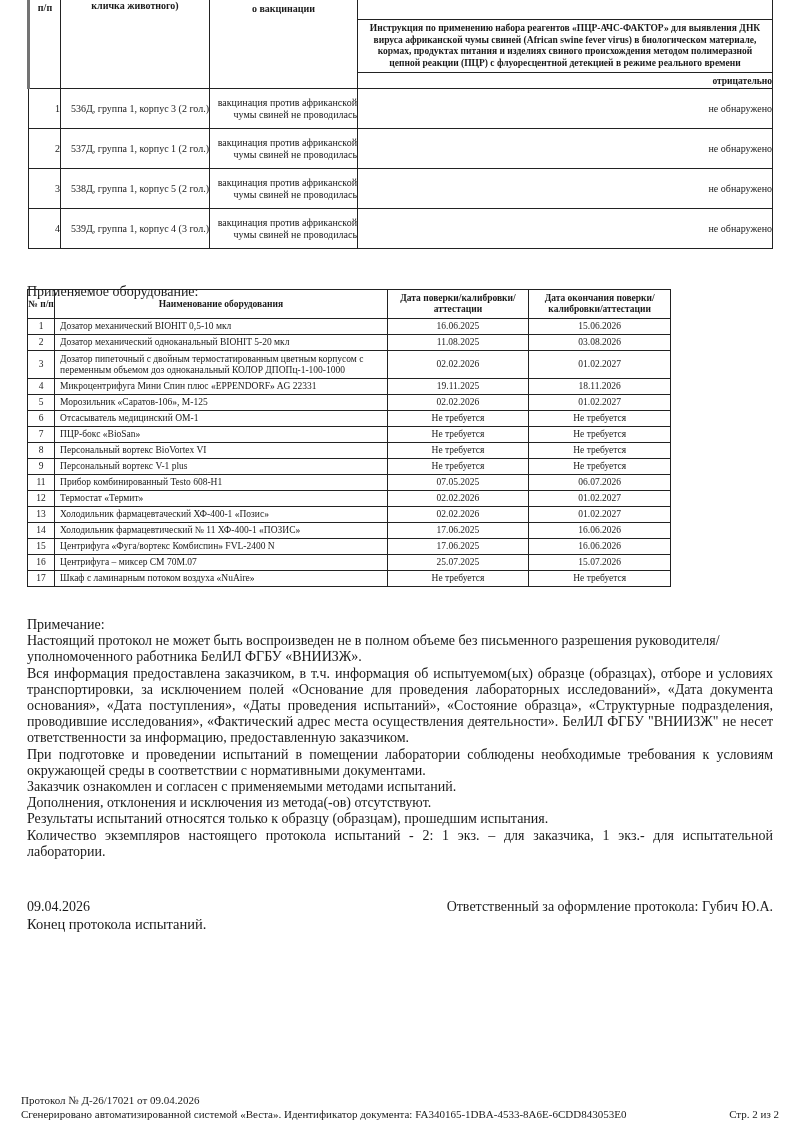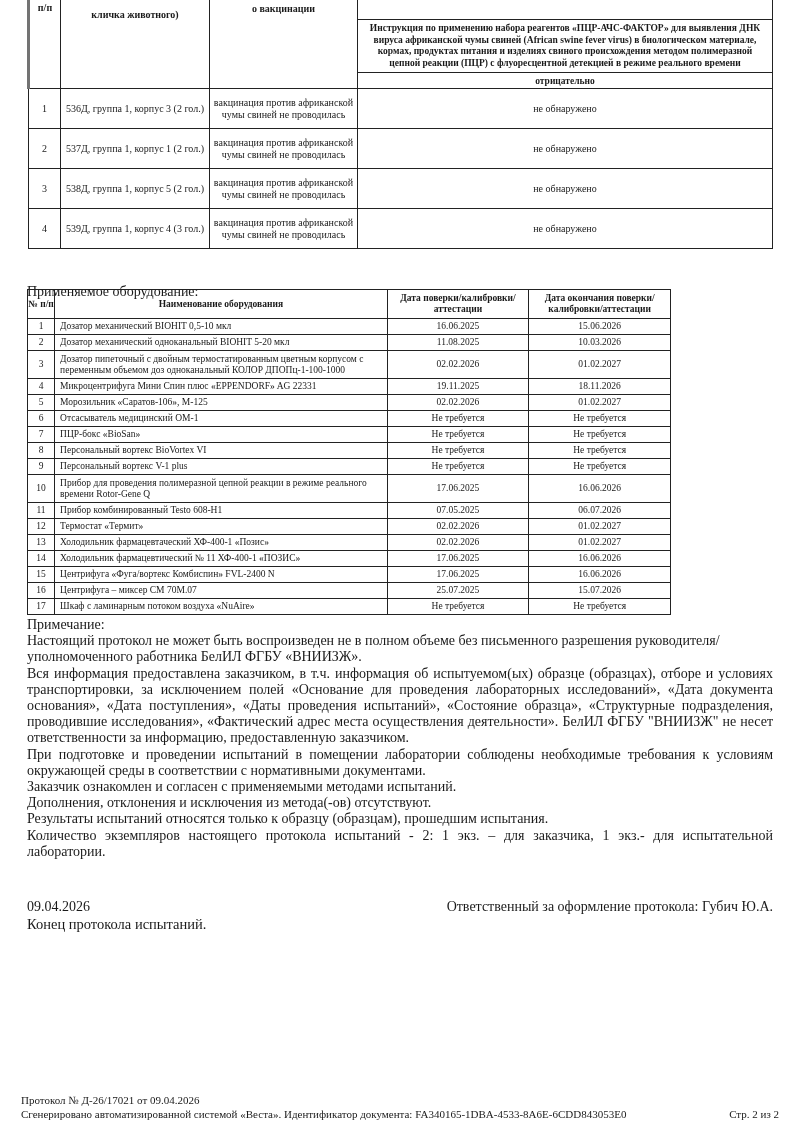--- a/index.html
+++ b/index.html
@@ -9,21 +9,21 @@
     }
     table { border-collapse: collapse; }
     td, th { border: 1px solid #222; padding: 0; }
 
     
     #results {
       position: absolute; left: 27px; top: 0; width: 746px;
       font-size: 10px; line-height: 12px;
     }
     #results .hdr td { border-top: none; vertical-align: top; font-weight: bold; text-align: center; }
-    #results td { text-align: center; vertical-align: middle; }
+    #results td { text-align: right; vertical-align: middle; }
     #results .method-title { font-weight: bold; font-size: 9.5px; line-height: 11.5px; padding: 3px 4px; border-top: 1px solid #222; }
     #results .method-result { font-weight: bold; font-size: 9.5px; height: 15px; }
     #results .datarow td { height: 39px; }
     #results .col-n { width: 30px; }
     #results .col-id { width: 148px; }
     #results .col-vac { width: 147px; }
 
     #equip-heading {
       position: absolute; left: 27px; top: 284px; font-size: 14px; line-height: 16px;
     }
@@ -58,21 +58,21 @@
 </head>
 <body>
 
 <table id="results">
   <tbody>
       <tr class="hdr">
     <td class="col-n" rowspan="2" style="border-left:3px solid #737373;">
           <div style="padding-top:2px">п/п</div>
         </td>
     <td class="col-id" rowspan="2">
-          <div style="padding-top:9px">кличка животного)</div>
+          <div style="padding-top:0">кличка животного)</div>
         </td>
     <td class="col-vac" rowspan="2">
           <div style="padding-top:3px">о вакцинации</div>
         </td>
     <td class="method-title" style="border-top:none;padding-top:22px;">
           <div style="border-top:1px solid #222;margin:-3px -4px 0 -4px;padding:3px 4px 0 4px;">Инструкция по применению набора реагентов «ПЦР-АЧС-ФАКТОР» для выявления ДНК вируса африканской чумы свиней (African swine fever virus) в биологическом материале, кормах, продуктах питания и изделиях свиного происхождения методом полимеразной цепной реакции (ПЦР) с флуоресцентной детекцией в режиме реального времени</div>
         </td>
   </tr>
   <tr>
     <td class="method-result">отрицательно</td>
@@ -119,21 +119,21 @@
       <tr>
         <td>1</td>
         <td class="name">Дозатор механический BIOHIT 0,5-10 мкл</td>
         <td>16.06.2025</td>
         <td>15.06.2026</td>
       </tr>
       <tr>
         <td>2</td>
         <td class="name">Дозатор механический одноканальный BIOHIT 5-20 мкл</td>
         <td>11.08.2025</td>
-        <td>10.03.2026</td>
+        <td>03.08.2026</td>
       </tr>
       <tr class="tall">
         <td>3</td>
         <td class="name">Дозатор пипеточный с двойным термостатированным цветным корпусом с переменным объемом доз одноканальный КОЛОР ДПОПц-1-100-1000</td>
         <td>02.02.2026</td>
         <td>01.02.2027</td>
       </tr>
       <tr>
         <td>4</td>
         <td class="name">Микроцентрифуга Мини Спин плюс «EPPENDORF» AG 22331</td>
@@ -162,26 +162,20 @@
         <td>8</td>
         <td class="name">Персональный вортекс BioVortex VI</td>
         <td>Не требуется</td>
         <td>Не требуется</td>
       </tr>
       <tr>
         <td>9</td>
         <td class="name">Персональный вортекс V-1 plus</td>
         <td>Не требуется</td>
         <td>Не требуется</td>
-      </tr>
-      <tr class="tall">
-        <td>10</td>
-        <td class="name">Прибор для проведения полимеразной цепной реакции в режиме реального времени Rotor-Gene Q</td>
-        <td>17.06.2025</td>
-        <td>16.06.2026</td>
       </tr>
       <tr>
         <td>11</td>
         <td class="name">Прибор комбинированный Testo 608-H1</td>
         <td>07.05.2025</td>
         <td>06.07.2026</td>
       </tr>
       <tr>
         <td>12</td>
         <td class="name">Термостат «Термит»</td>

